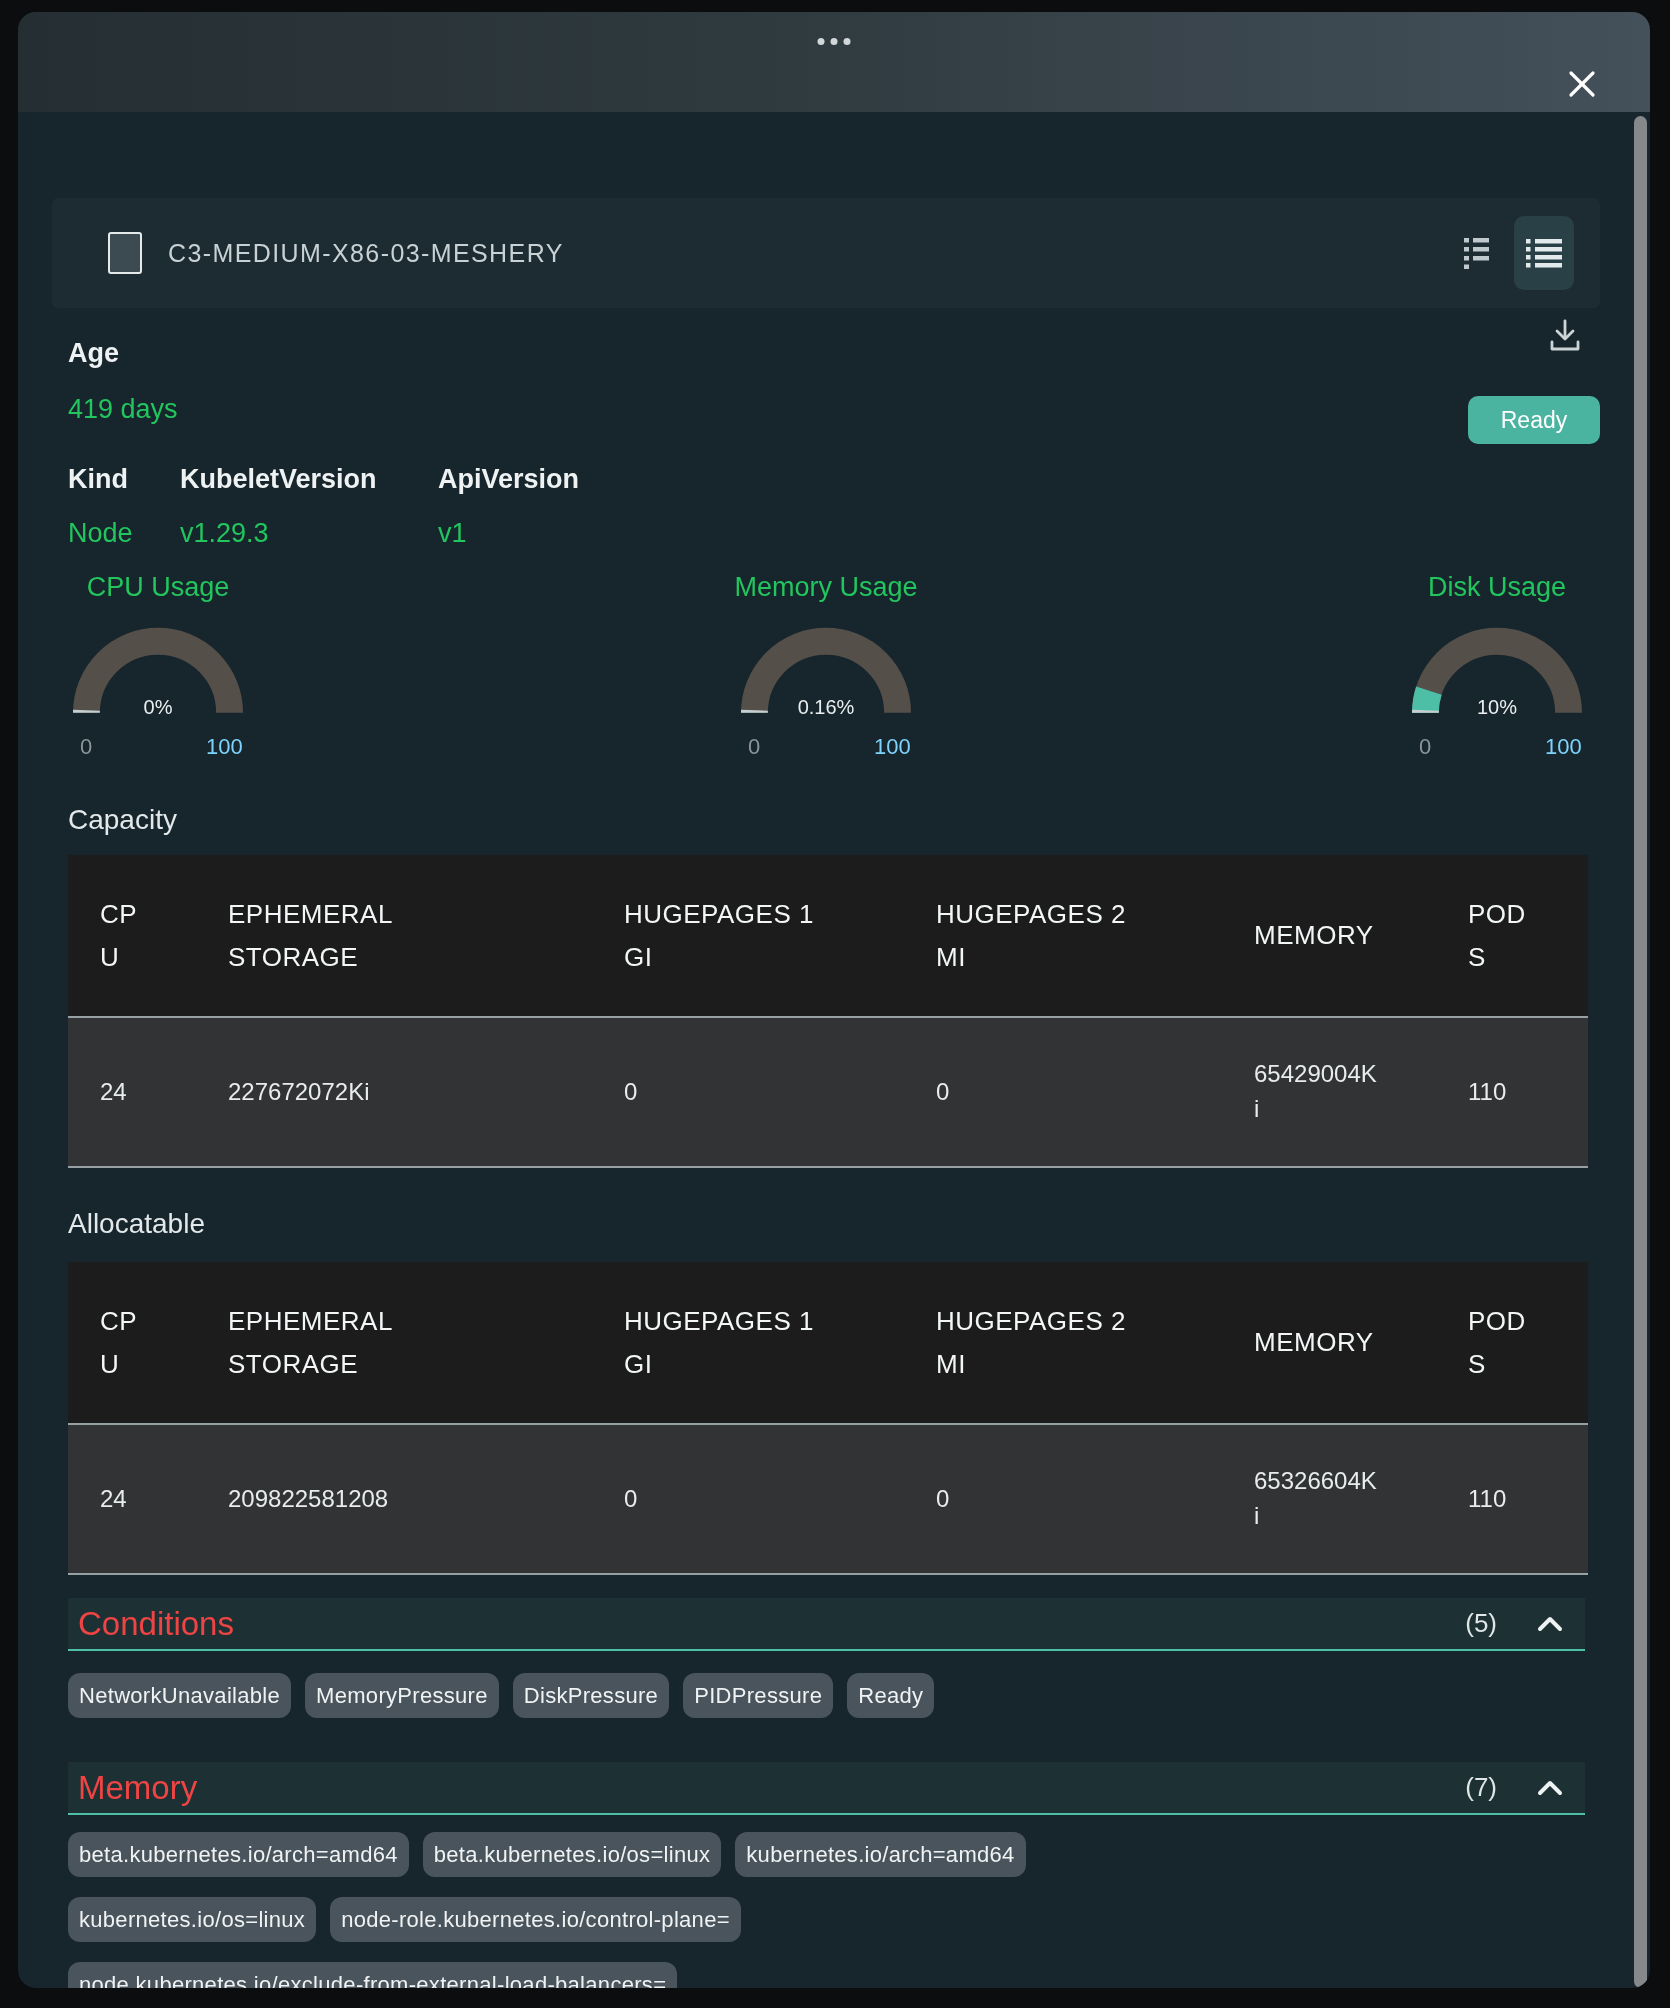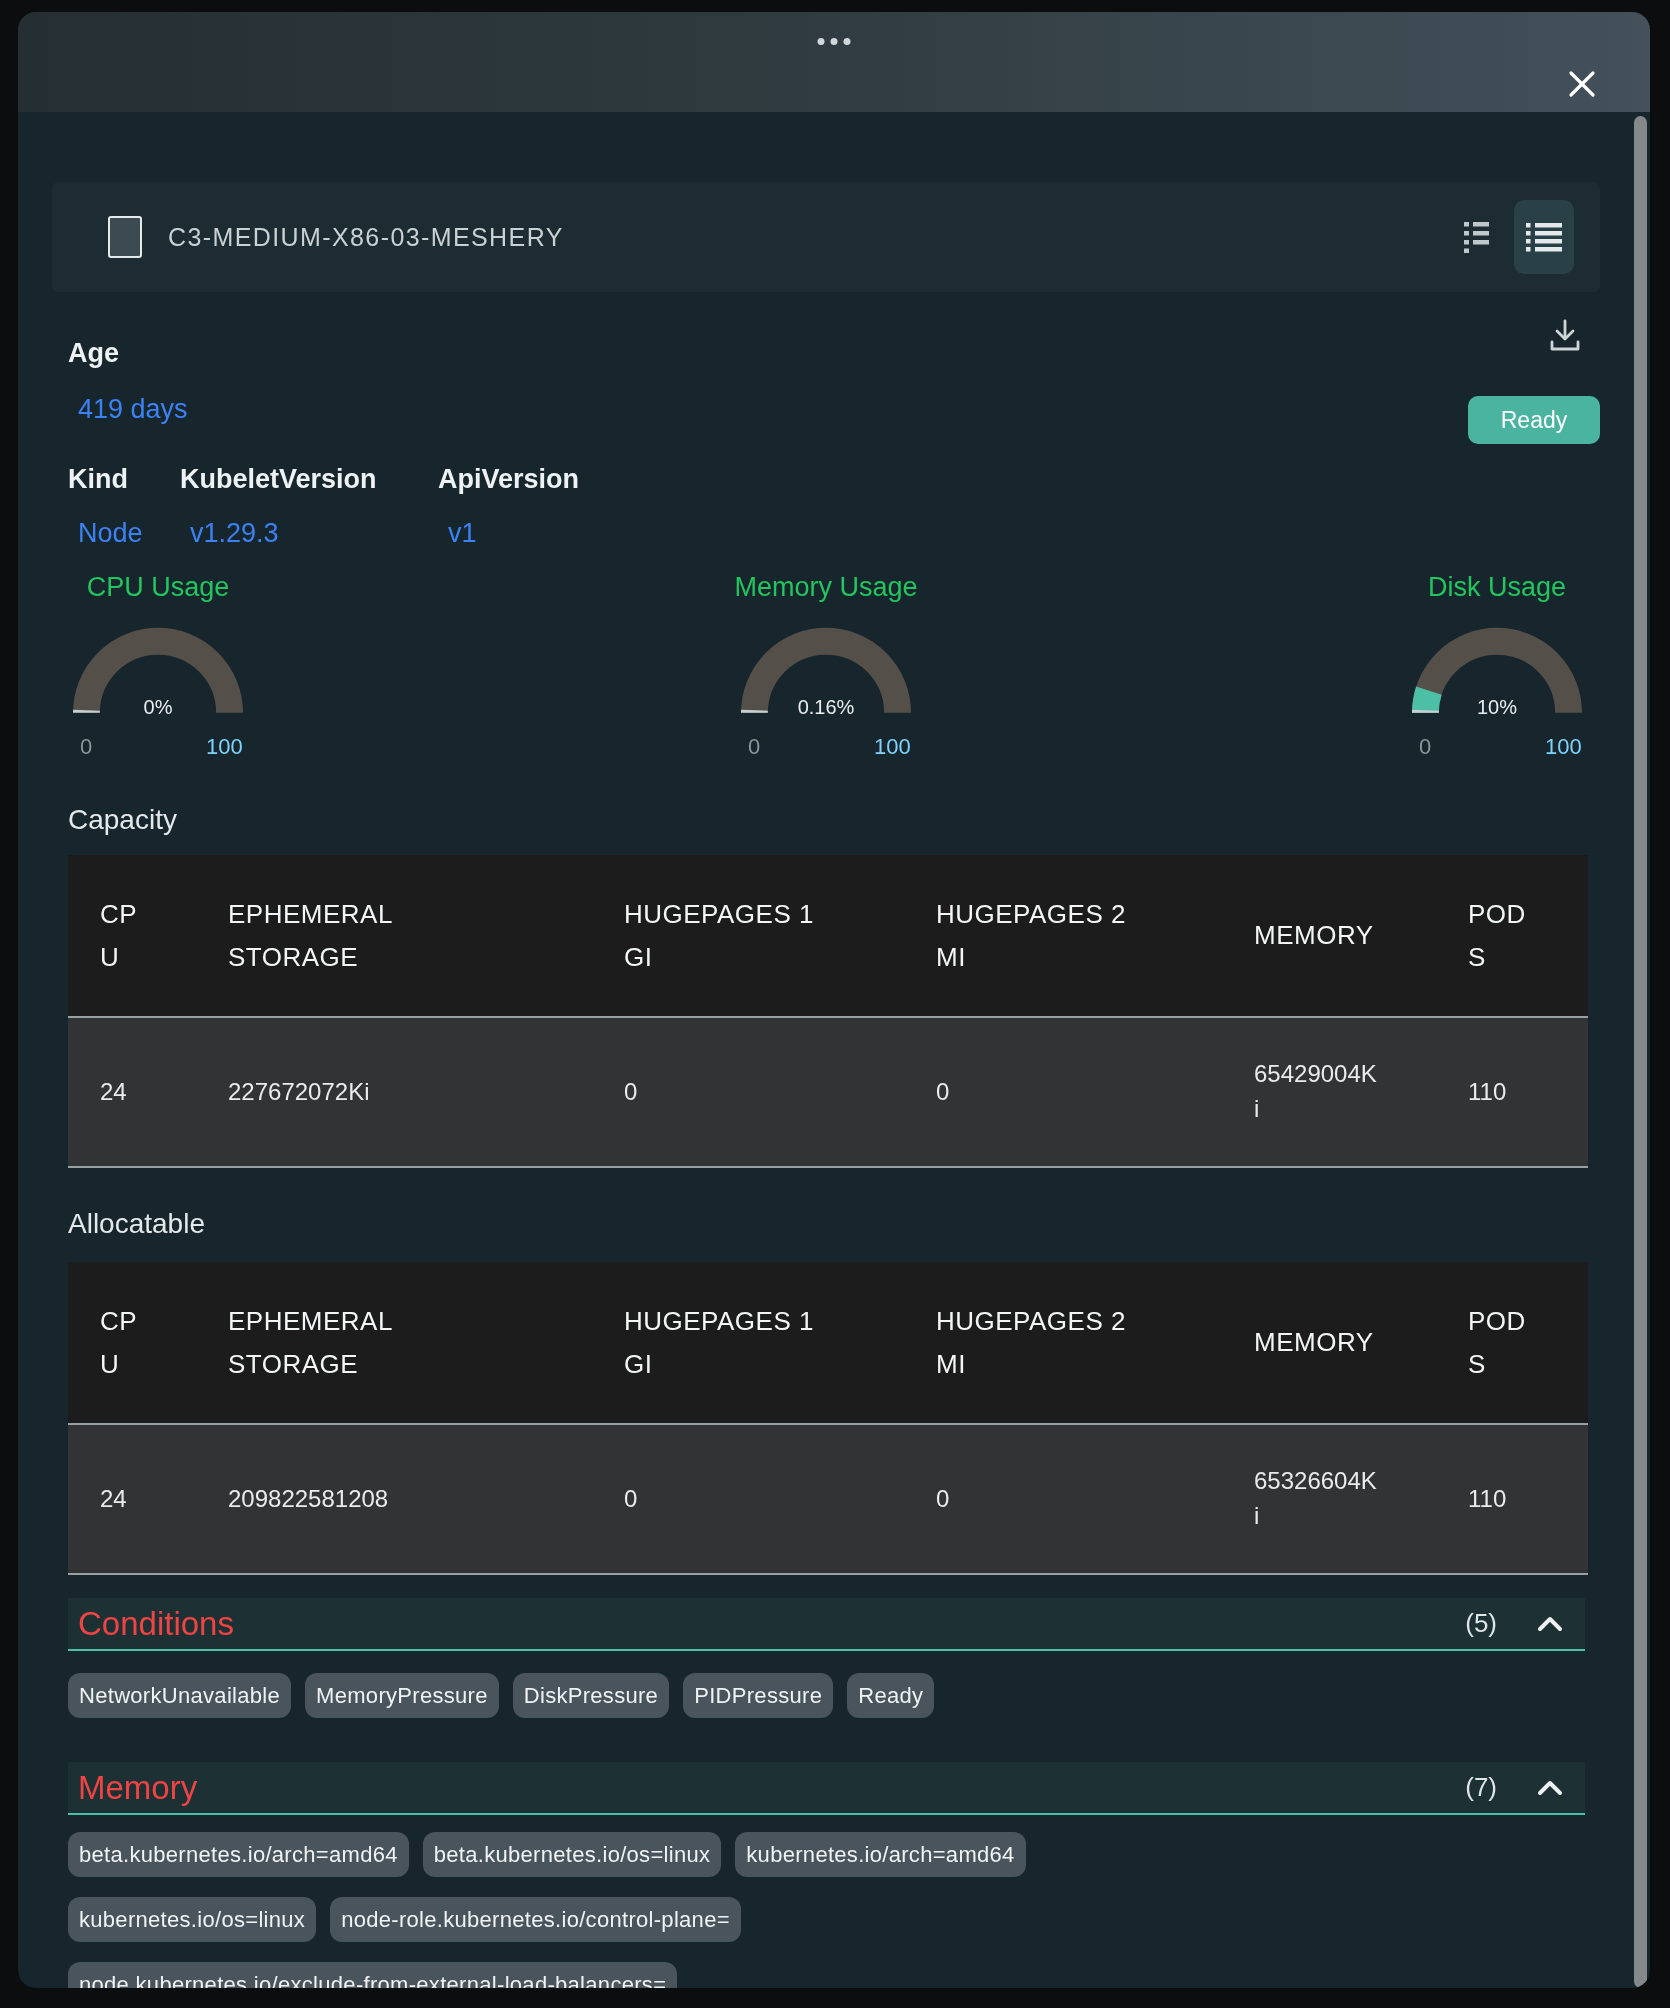--- a/index.html
+++ b/index.html
@@ -18,33 +18,33 @@
     position:absolute;left:0;top:0;width:100%;height:100px;
     background:linear-gradient(90deg,#242e33 0%,#2f3a3f 45%,#44505a 100%);
   }
   .drag-dots{position:absolute;left:50%;top:26px;transform:translateX(-50%);display:flex;gap:6px;}
   .drag-dots span{width:7px;height:7px;border-radius:50%;background:#d2d8da;display:block;}
   .close-btn{position:absolute;top:56px;right:52px;width:32px;height:32px;cursor:pointer;}
   
   .scrollbar{position:absolute;right:3px;top:104px;width:13px;height:1872px;background:#85898b;border-radius:7px;}
   
   .card{
-    position:absolute;left:34px;top:170px;width:1548px;height:110px;
+    position:absolute;left:34px;top:186px;width:1548px;height:110px;
     background:#1d2c33;border-radius:6px;display:flex;align-items:center;
     padding:0 26px 0 56px;box-sizing:border-box;
   }
   .checkbox{width:30px;height:38px;border:2.5px solid #e4e9ea;border-radius:3px;background:#3c4b52;flex:0 0 auto;}
   .node-title{margin-left:26px;font-size:25px;letter-spacing:1.4px;color:#c8d1d4;}
   .card .spacer{flex:1;}
   .flat-icon{margin-right:24px;}
   .list-btn{width:60px;height:74px;border-radius:10px;background:#2a4047;display:flex;align-items:center;justify-content:center;}
   
   .abs{position:absolute;}
   .lbl{font-size:27px;font-weight:600;color:#eef2f3;}
-  .val{font-size:27px;color:#3b82f6;margin-left:10px;}
+  .val{font-size:27px;color:#22c55e;}
   .badge{
     position:absolute;left:1450px;top:384px;width:132px;height:48px;border-radius:10px;
     background:#4bb4a1;color:#fff;font-size:23px;display:flex;align-items:center;justify-content:center;
   }
   .dl-icon{position:absolute;left:1530px;top:306px;}
   
   .gauge{position:absolute;top:560px;width:200px;height:212px;}
   .gauge-title{position:absolute;top:0;width:100%;text-align:center;font-size:27px;color:#22c55e;}
   .gauge svg.dial{position:absolute;left:15px;top:54px;width:170px;}
   .gauge-pct{position:absolute;top:124px;width:100%;text-align:center;font-size:20px;color:#e9eef0;}

